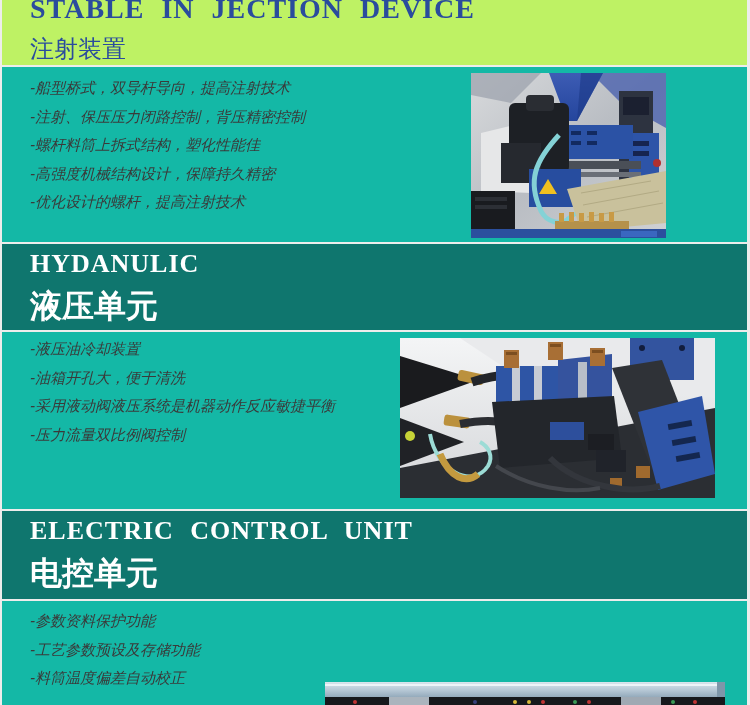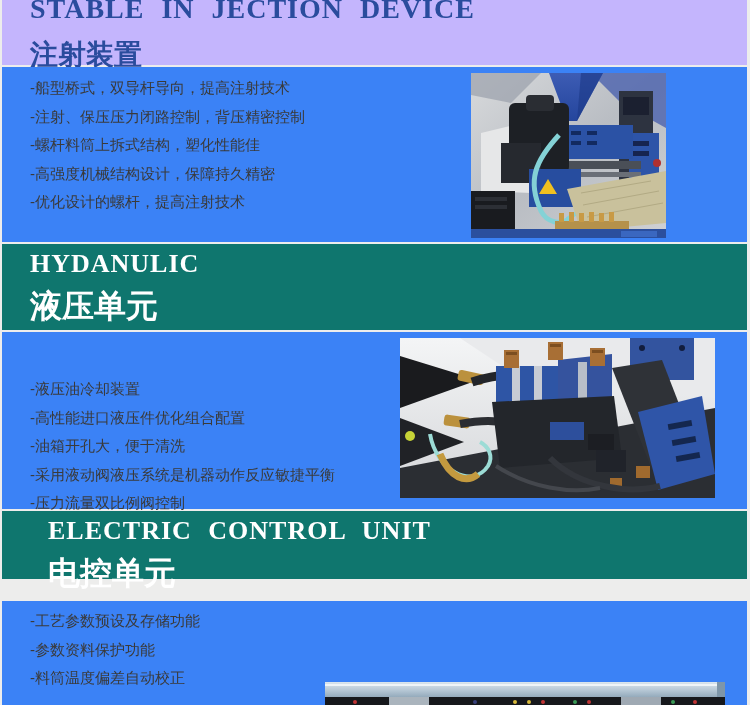--- a/index.html
+++ b/index.html
@@ -5,58 +5,58 @@
   html,body{margin:0;padding:0;}
   body{
     width:750px;height:705px;overflow:hidden;
     background:#ededec;
     font-family:"Liberation Sans","DejaVu Sans",sans-serif;
   }
   .page{position:relative;width:750px;height:705px;background:#ededec;}
 
   
   .block{position:absolute;left:2px;right:3px;}
-  .top-head{top:0;height:65px;background:#c4b5fd;}
-  .sec-body{background:#3b82f6;}
+  .top-head{top:0;height:65px;background:#bef264;}
+  .sec-body{background:#14b8a6;font-style:italic;}
   .sec1-body{top:67px;height:175px;}
   .bar{background:#0f766e;color:#ffffff;}
   .bar1{top:244px;height:86px;}
   .sec2-body{top:332px;height:177px;}
-  .bar2{top:511px;height:68px;padding-left:18px;}
+  .bar2{top:511px;height:88px;}
   .sec3-body{top:601px;height:104px;}
 
   
   .title-en{
     font-family:"Liberation Serif","DejaVu Serif",serif;
     font-weight:700;letter-spacing:1px;word-spacing:9px;
     white-space:nowrap;
   }
   .top-head .title-en{
     color:#2a4c9d;font-size:28px;line-height:28px;
     margin:-5px 0 0 28px;
   }
   .top-head .title-zh{
-    color:#2a4c9d;font-size:28px;font-weight:700;
-    margin:20px 0 0 28px;line-height:24px;
+    color:#2a4c9d;font-size:24px;font-weight:400;
+    margin:14px 0 0 28px;line-height:24px;
   }
   .bar .title-en{
     color:#fff;font-size:26px;line-height:26px;margin:7px 0 0 28px;
   }
   .bar .title-zh{
     color:#fff;font-size:32px;font-weight:700;margin:17px 0 0 28px;line-height:24px;
   }
 
   
   ul.bullets{
     list-style:none;margin:0;padding:0 0 0 28px;
     color:#3a3a3a;font-size:15px;
   }
   ul.bullets li{line-height:28.5px;white-space:nowrap;}
   .sec1-body ul.bullets{padding-top:7px;}
-  .sec2-body ul.bullets{padding-top:3px;margin-top:40px;}
+  .sec2-body ul.bullets{padding-top:3px;}
   .sec3-body ul.bullets{padding-top:6px;}
 
   
   .photo{position:absolute;display:block;}
   .photo1{left:471px;top:73px;}
   .photo2{left:400px;top:338px;}
   .photo3{left:325px;top:682px;}
 </style>
 </head>
 <body>
@@ -79,36 +79,35 @@
   </div>
 
   <div class="block bar bar1">
     <div class="title-en">HYDANULIC</div>
     <div class="title-zh">液压单元</div>
   </div>
 
   <div class="block sec-body sec2-body">
     <ul class="bullets">
       <li>-液压油冷却装置</li>
-      <li>-高性能进口液压件优化组合配置</li>
       <li>-油箱开孔大，便于清洗</li>
       <li>-采用液动阀液压系统是机器动作反应敏捷平衡</li>
       <li>-压力流量双比例阀控制</li>
     </ul>
   </div>
 
   <div class="block bar bar2">
     <div class="title-en">ELECTRIC CONTROL UNIT</div>
     <div class="title-zh">电控单元</div>
   </div>
 
   <div class="block sec-body sec3-body">
     <ul class="bullets">
+      <li>-参数资料保护功能</li>
       <li>-工艺参数预设及存储功能</li>
-      <li>-参数资料保护功能</li>
       <li>-料筒温度偏差自动校正</li>
     </ul>
   </div>
 
   <svg class="photo photo1" width="195" height="165" viewBox="0 0 195 165">
     <defs>
       <linearGradient id="p1bg" x1="0" y1="0" x2="1" y2="1">
         <stop offset="0" stop-color="#d8dadc"></stop>
           <stop offset="0.5" stop-color="#b9bdc3"></stop>
           <stop offset="1" stop-color="#cfd1d4"></stop>

